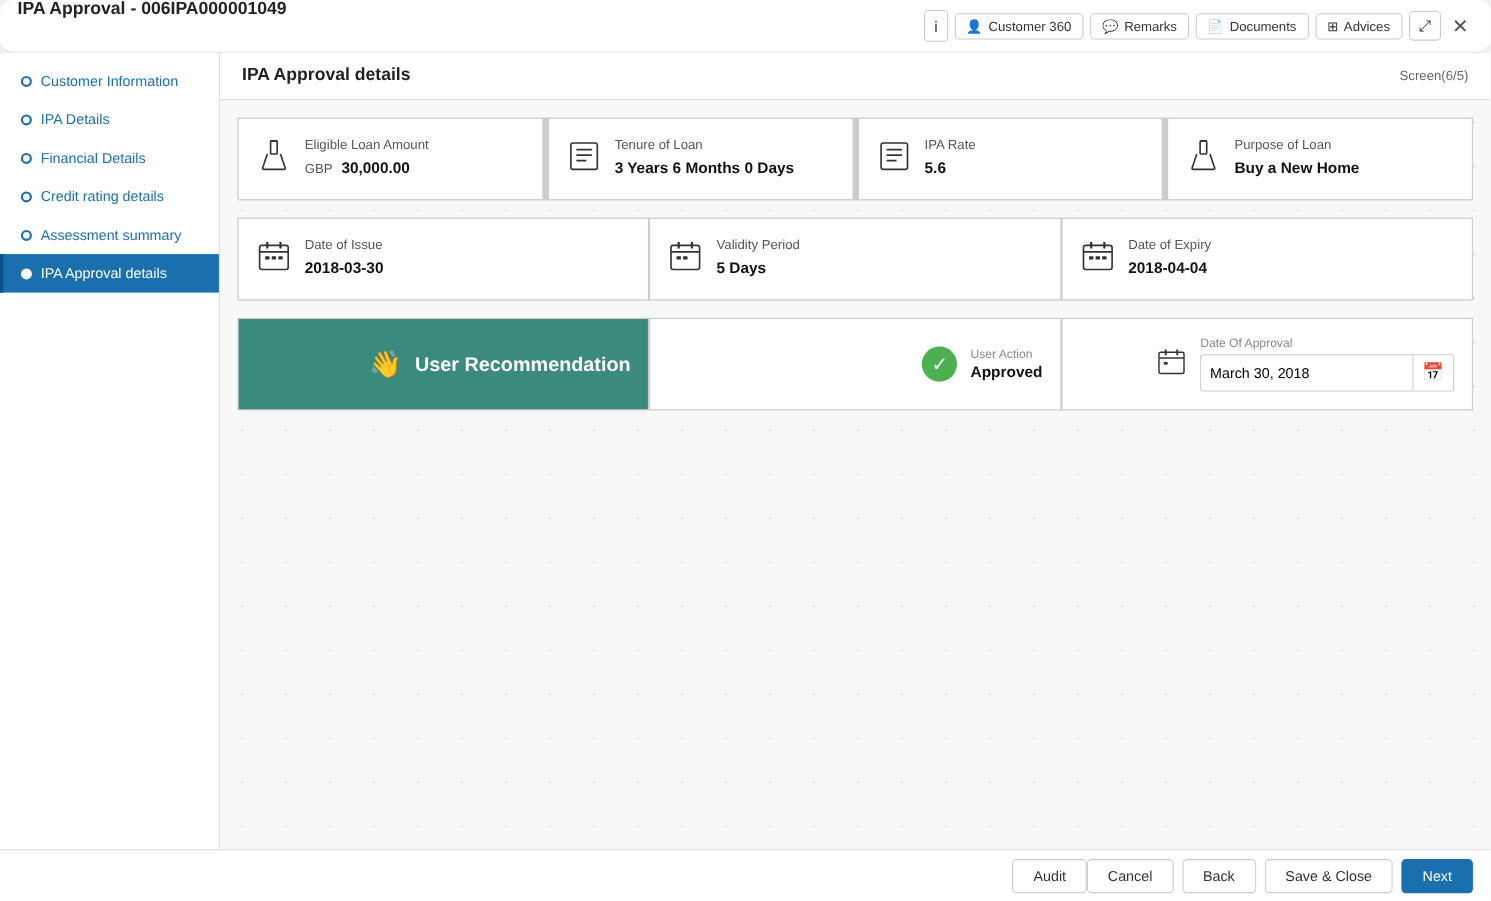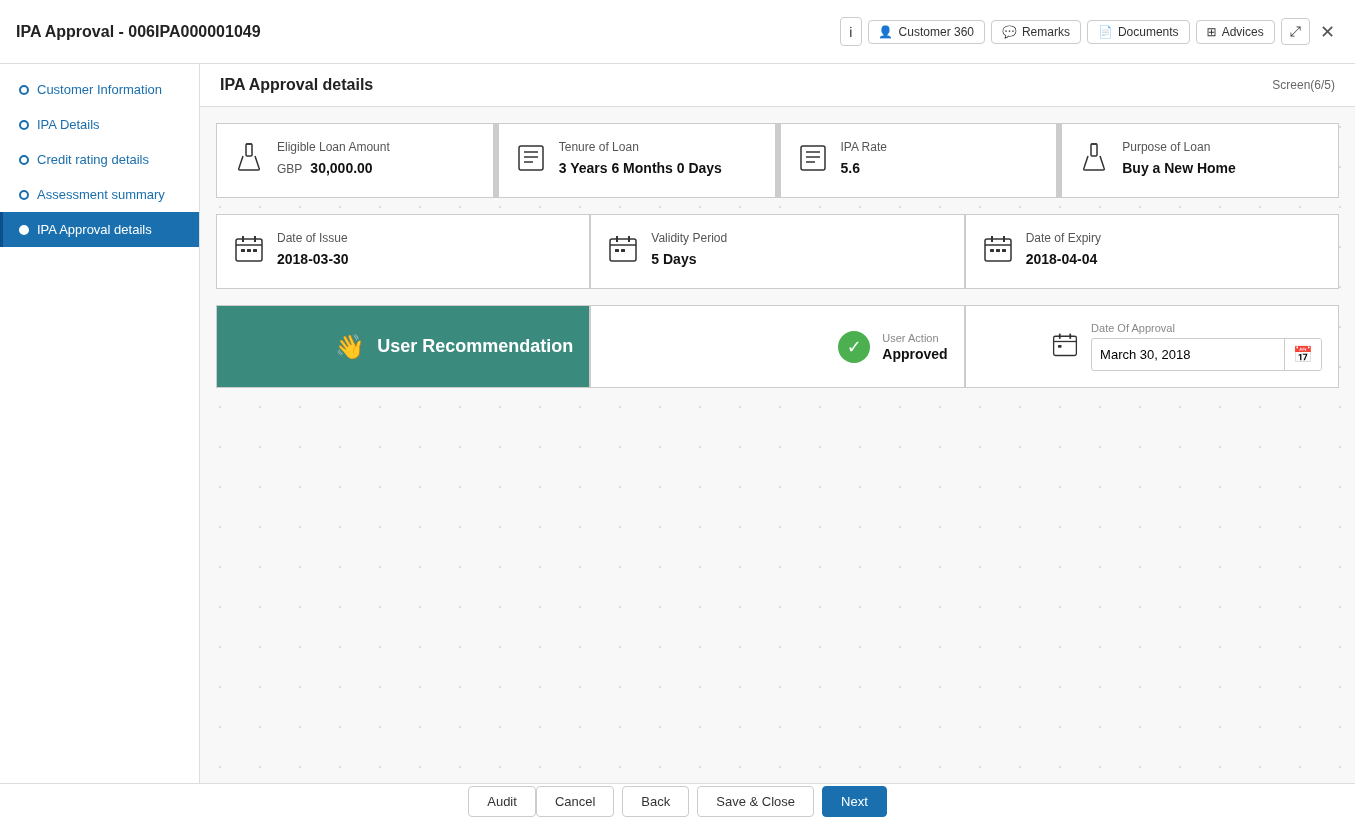--- a/index.html
+++ b/index.html
@@ -3,24 +3,24 @@
   <meta charset="utf-8">
   <style>
     * { box-sizing: border-box; margin: 0; padding: 0; }
     body { font-family: Arial, sans-serif; font-size: 13px; background: #f0f0f0; height: 819px; overflow: hidden; display: flex; flex-direction: column; }
 
     
     .header-bar {
       background: #fff;
       border-bottom: 1px solid #ddd;
       display: flex;
-      align-items: center;
       padding: 0 16px;
-      height: 64px;
-      flex-shrink: 0;
+      height: 48px;
+      flex-shrink: 0;
+      border-radius: 12px;
     }
     .header-title {
       font-size: 16px;
       font-weight: bold;
       color: #222;
       flex: 1;
     }
     .header-actions {
       display: flex;
       gap: 6px;
@@ -273,23 +273,23 @@
       color: #555;
     }
 
     
     .footer {
       background: #fff;
       border-top: 1px solid #ddd;
       padding: 10px 16px;
       display: flex;
       align-items: center;
-      justify-content: center;
-      flex-shrink: 0;
-      height: 36px;
+      justify-content: flex-end;
+      flex-shrink: 0;
+      height: 47px;
     }
     .footer-left {}
     .footer-right {
       display: flex;
       gap: 8px;
     }
     .footer-btn {
       padding: 7px 18px;
       border-radius: 4px;
       font-size: 13px;
@@ -347,20 +347,24 @@
   <div class="sidebar-item">
         <span class="dot"></span>
         <span>Customer Information</span>
       </div>
       <div class="sidebar-item">
         <span class="dot"></span>
         <span>IPA Details</span>
       </div>
       <div class="sidebar-item">
         <span class="dot"></span>
+        <span>Financial Details</span>
+      </div>
+      <div class="sidebar-item">
+        <span class="dot"></span>
         <span>Credit rating details</span>
       </div>
       <div class="sidebar-item">
         <span class="dot"></span>
         <span>Assessment summary</span>
       </div>
       <div class="sidebar-item active">
         <span class="dot"></span>
         <span>IPA Approval details</span>
       </div>

